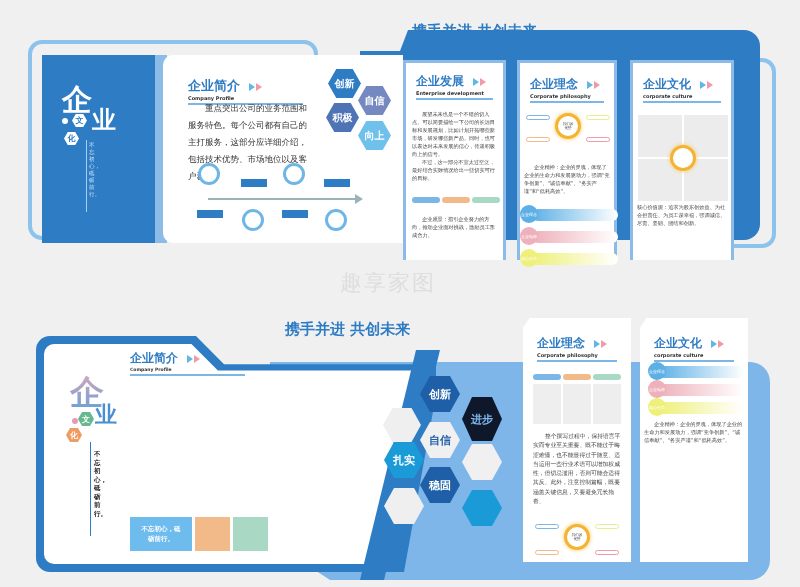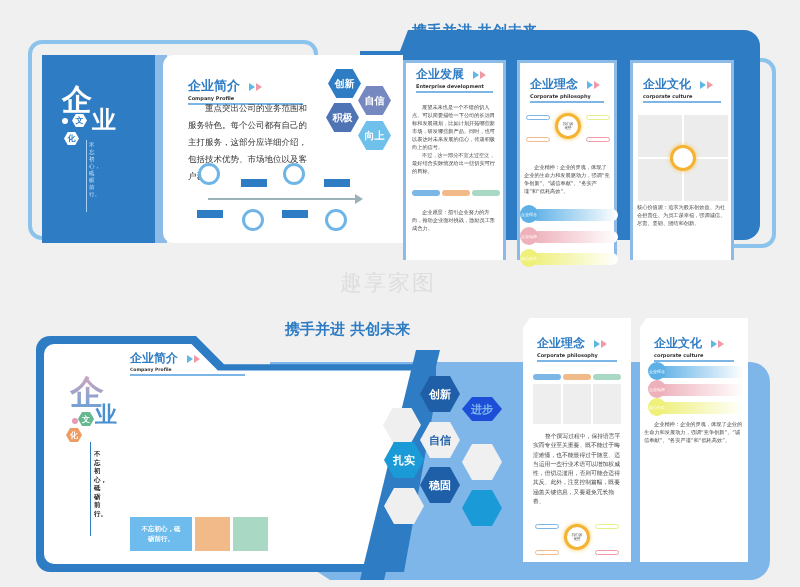--- a/index.html
+++ b/index.html
@@ -62,21 +62,21 @@
   <div class="node-circle" style="left:198px;top:163px"></div>
   <div class="node-rect" style="left:197px;top:210px"></div>
   <div class="node-circle" style="left:242px;top:209px"></div>
   <div class="node-rect" style="left:241px;top:179px"></div>
   <div class="node-circle" style="left:283px;top:163px"></div>
   <div class="node-rect" style="left:282px;top:210px"></div>
   <div class="node-circle" style="left:325px;top:209px"></div>
   <div class="node-rect" style="left:324px;top:179px"></div>
 
   <div class="panel" style="left:403px;top:60px;width:103px;height:200px;border:3px solid #8cbbe8;border-bottom:none">
-    <div style="padding:0 10px 0">
+    <div style="padding:7px 10px 0">
       <span class="title-cn" style="font-size:12px">企业发展</span>
       <span class="flags"><i class="a"></i><i class="b"></i></span>
       <div class="sub-en">Enterprise development</div>
       <div class="uline" style="margin-top:2px"></div>
     </div>
     <div class="small-text" style="padding:10px 6px 0;text-indent:10px">展望未来也是一个不错的切入点。可以简要描绘一下公司的长远目标和发展规划，比如计划开拓哪些新市场，研发哪些新产品。同时，也可以表达对未来发展的信心，传递积极向上的信号。</div>
     <div class="small-text" style="padding:0 6px;text-indent:10px">不过，这一部分不宜太过空泛，最好结合实际情况给出一些切实可行的目标。</div>
     <div style="padding:6px 6px 0;white-space:nowrap">
       <span class="pill" style="background:#7cb6e6;width:28px"></span><span class="pill" style="background:#f2b989;width:28px"></span><span class="pill" style="background:#a9d8c4;width:28px"></span>
     </div>
@@ -152,21 +152,21 @@
   </div>
   <div class="abs" style="left:130px;top:217px;width:62px;height:34px;background:#6ebbee;display:flex;align-items:center;justify-content:center;padding:4px">
     <span style="color:#fff;font-size:6.5px;font-weight:bold;line-height:10px;text-align:center;width:40px">不忘初心，砥砺前行。</span>
   </div>
   <div class="abs" style="left:195px;top:217px;width:35px;height:34px;background:#f2b989"></div>
   <div class="abs" style="left:233px;top:217px;width:35px;height:34px;background:#a9d8c4"></div>
 
   <div class="abs" style="left:360px;top:50px;width:80px;height:230px;background:#2e7cc4;clip-path:polygon(70% 0,100% 0,30% 100%,0 100%)"></div>
   <div class="hex" style="left:383px;top:108px;width:38px;height:34px;background:#efefef"></div>
   <div class="hex" style="left:420px;top:76px;width:40px;height:36px;background:#1f5fa8;font-size:11px">创新</div>
-  <div class="hex" style="left:462px;top:97px;width:40px;height:24px;background:#1d4ed8;color:#7fb6ea;font-size:11px">进步</div>
+  <div class="hex" style="left:462px;top:97px;width:40px;height:44px;background:#0f172a;color:#7fb6ea;font-size:11px">进步</div>
   <div class="hex" style="left:420px;top:122px;width:40px;height:36px;background:#f0f0f1;color:#1f5fa8;font-size:11px">自信</div>
   <div class="hex" style="left:384px;top:142px;width:40px;height:36px;background:#1a9ad6;font-size:11px">扎实</div>
   <div class="hex" style="left:462px;top:144px;width:40px;height:36px;background:#f0f0f1"></div>
   <div class="hex" style="left:420px;top:167px;width:40px;height:36px;background:#1f5fa8;font-size:11px">稳固</div>
   <div class="hex" style="left:384px;top:188px;width:40px;height:36px;background:#efefef"></div>
   <div class="hex" style="left:462px;top:190px;width:40px;height:36px;background:#1a9ad6"></div>
 
   <div class="panel" style="left:523px;top:18px;width:108px;height:244px;clip-path:polygon(6% 0,100% 0,100% 100%,0 100%,0 4%)">
     <div style="padding:14px 14px 0">
       <span class="title-cn" style="font-size:12px">企业理念</span>

